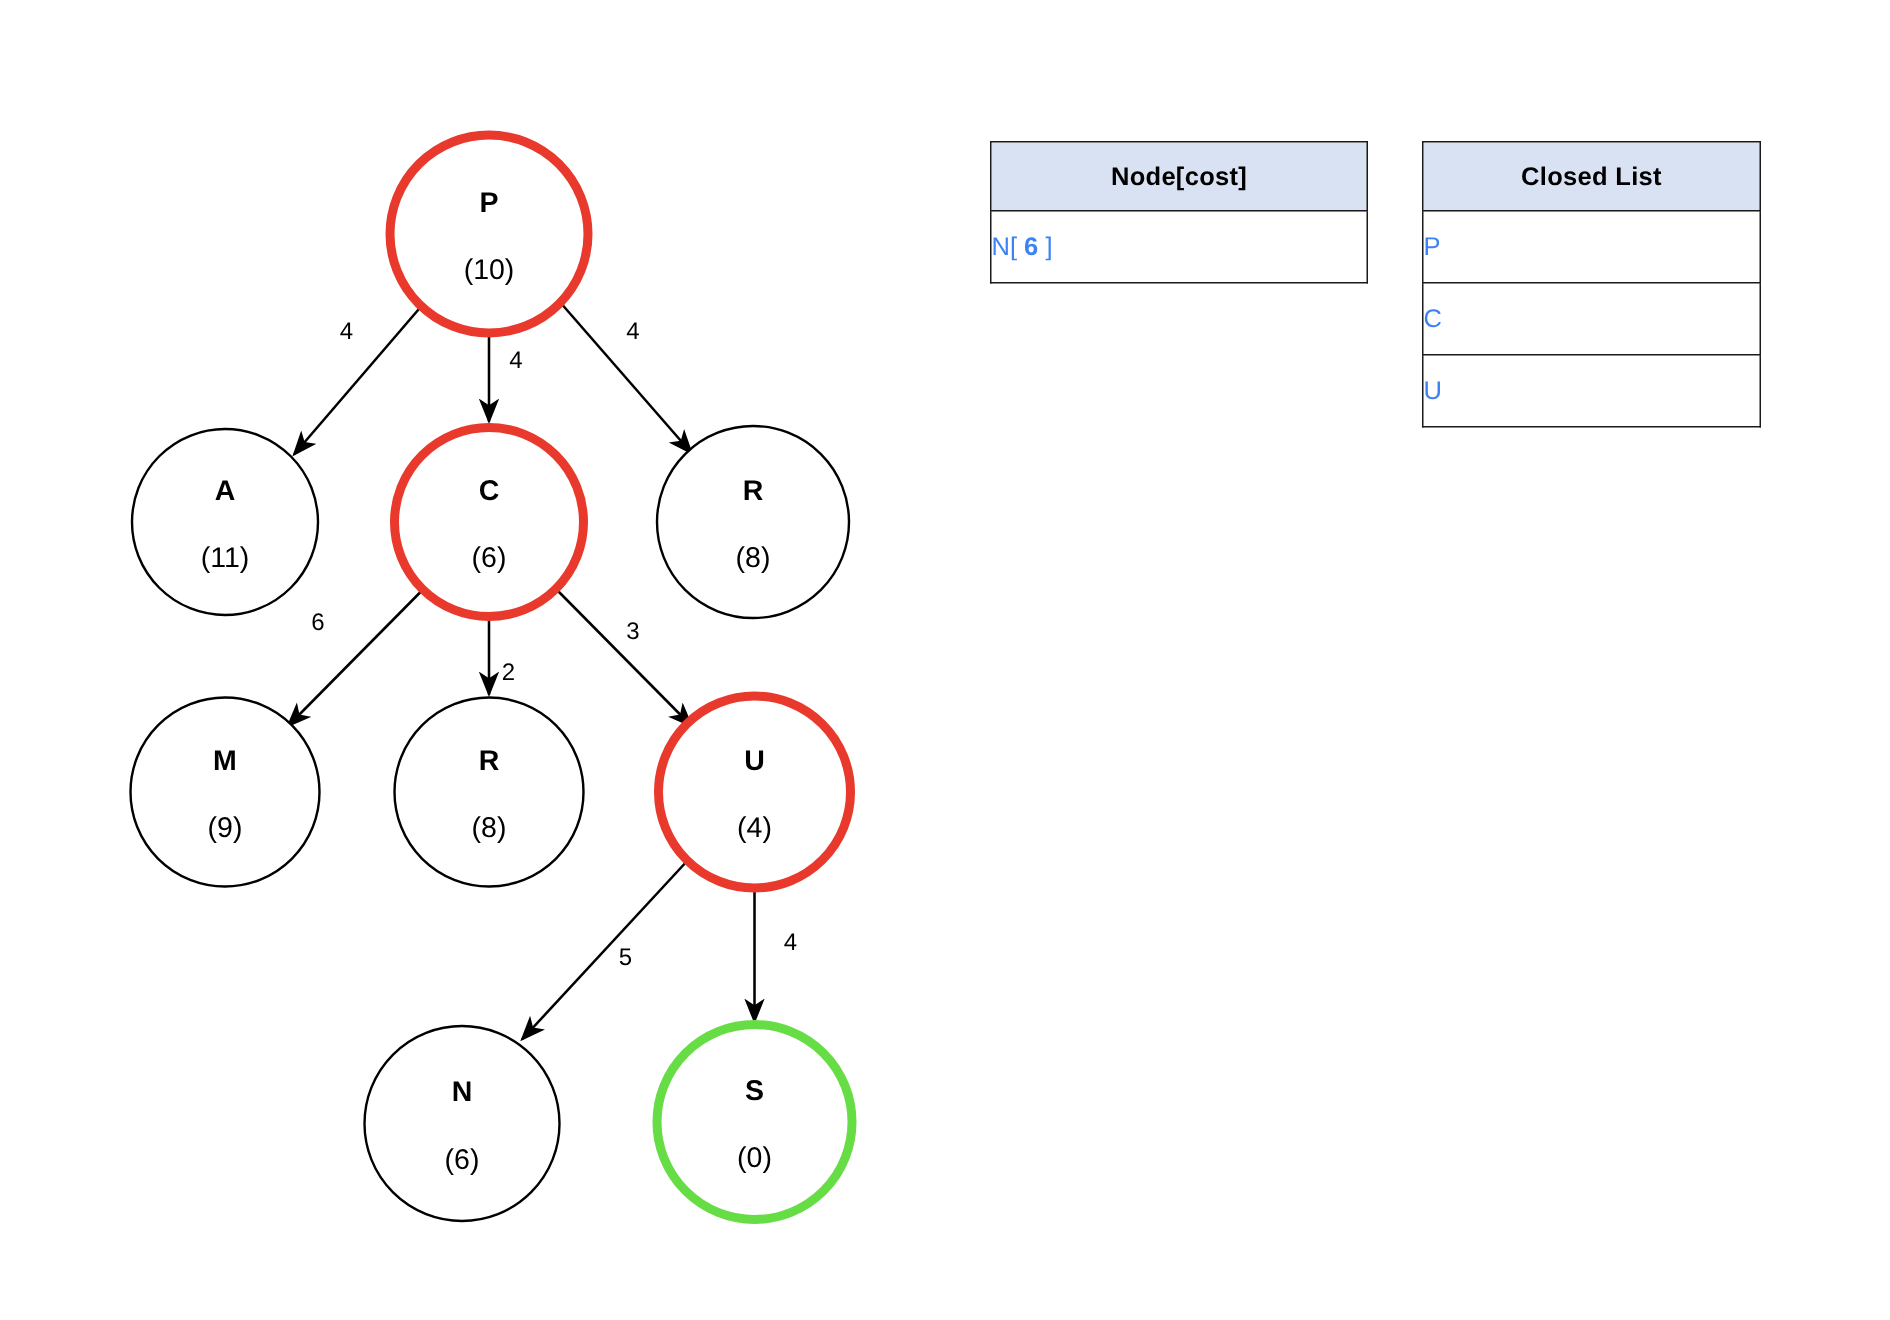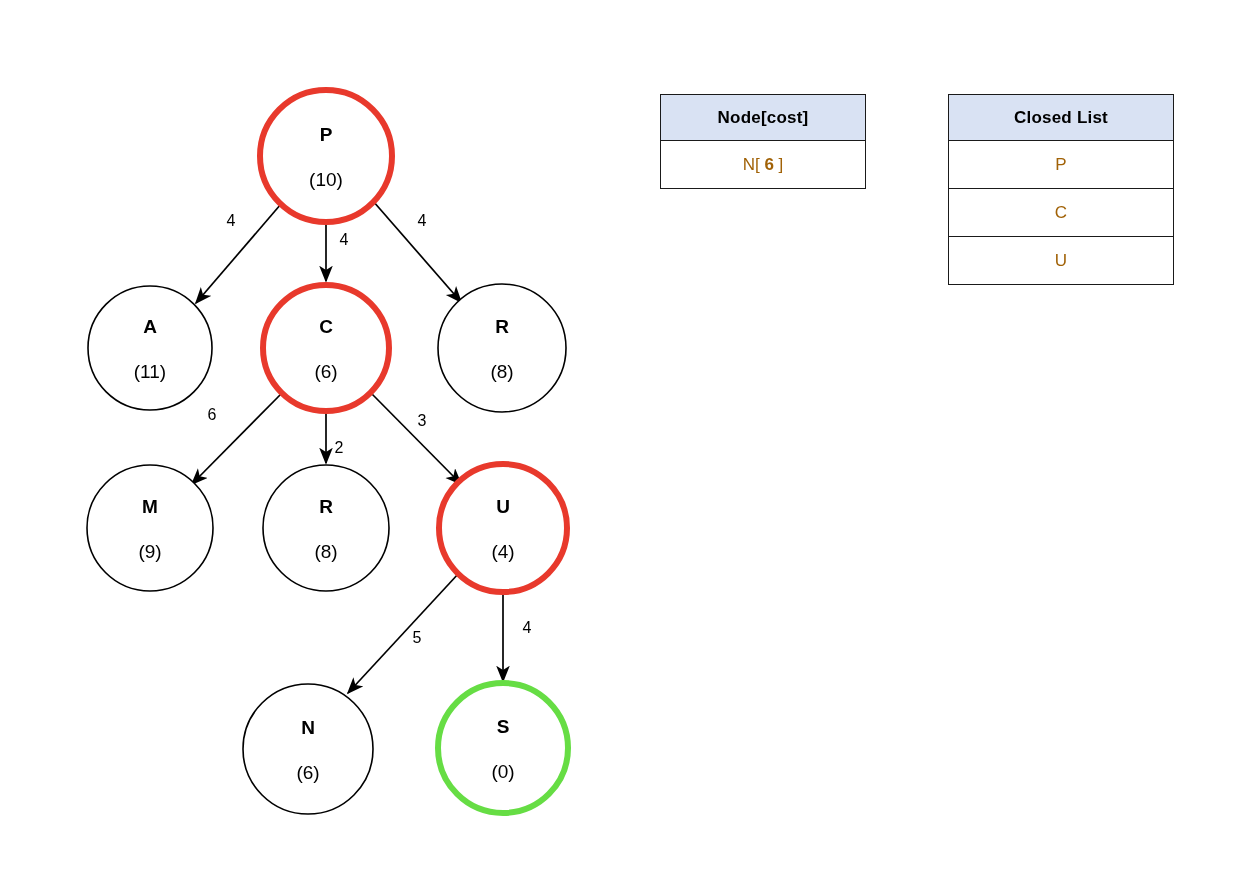--- a/index.html
+++ b/index.html
@@ -84,33 +84,32 @@
     text-align: center;
     padding: 0;
     height: 45px;
     letter-spacing: 0.2px;
   }
   .data-table td {
     border: 1.5px solid #1a1a1a;
     font-family: "Liberation Sans", sans-serif;
     font-size: 17px;
     font-weight: normal;
-    color: #a16207;
-    text-align: center;
+    color: #3b82f6;
     padding: 0;
     height: 47px;
   }
   .cost-value {
     font-weight: bold;
   }
 
   #open-list-table {
     left: 660px;
     top: 94px;
-    width: 206px;
+    width: 252px;
   }
   #closed-list-table {
     left: 948px;
     top: 94px;
     width: 226px;
     border-radius: 10px;
   }
 </style>
 </head>
 <body>

